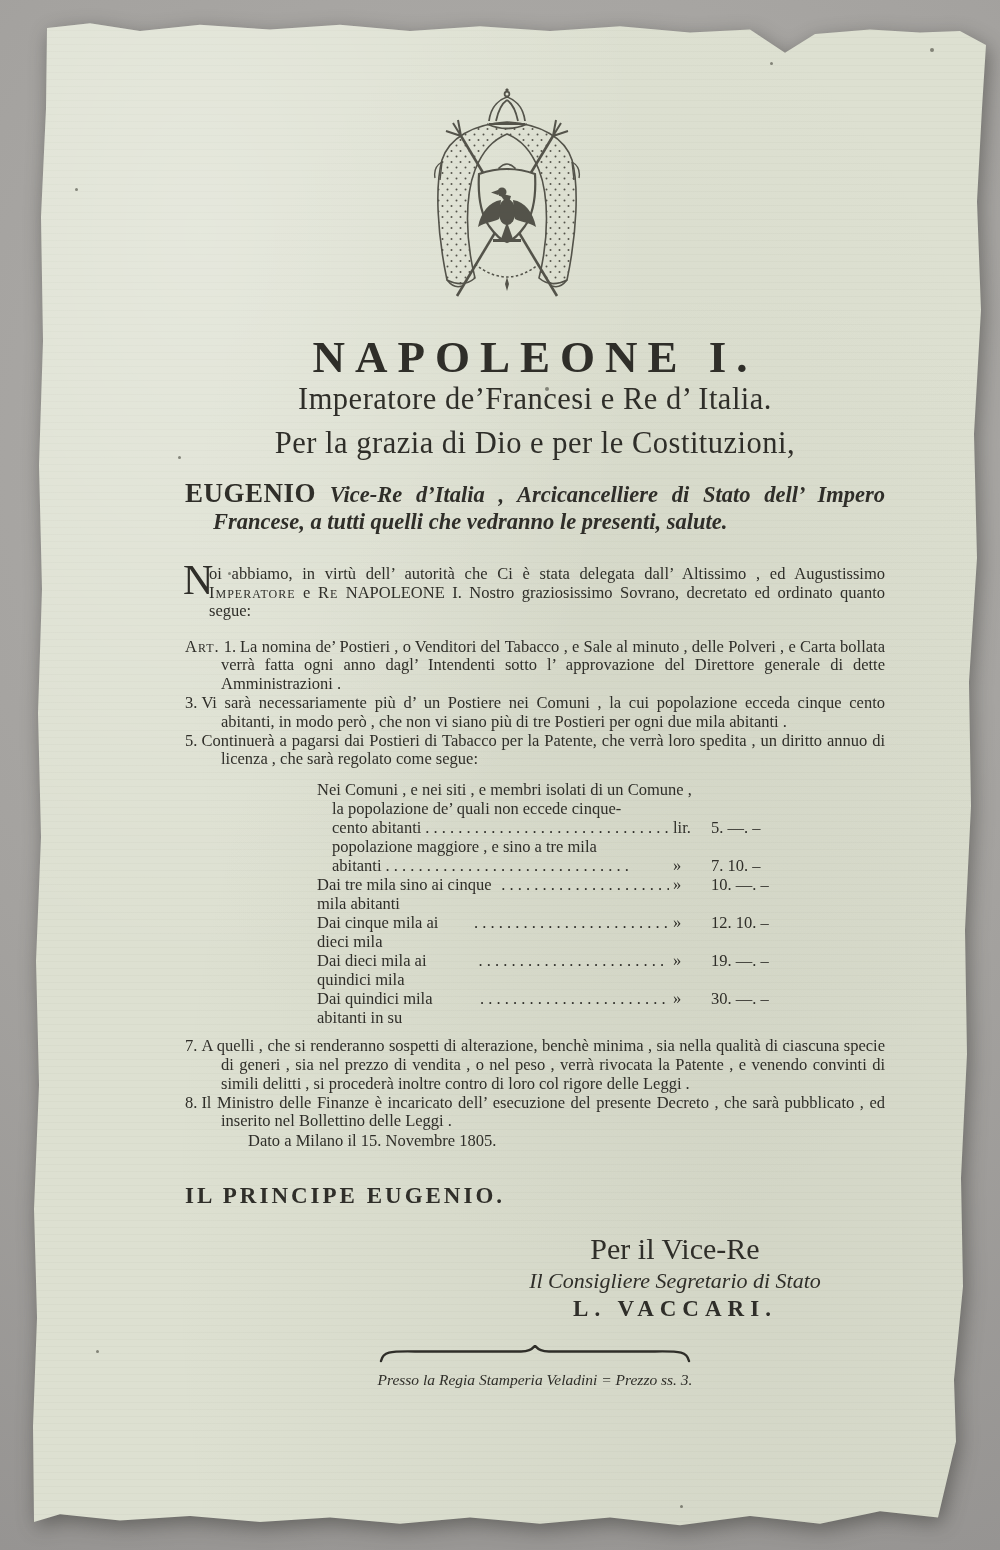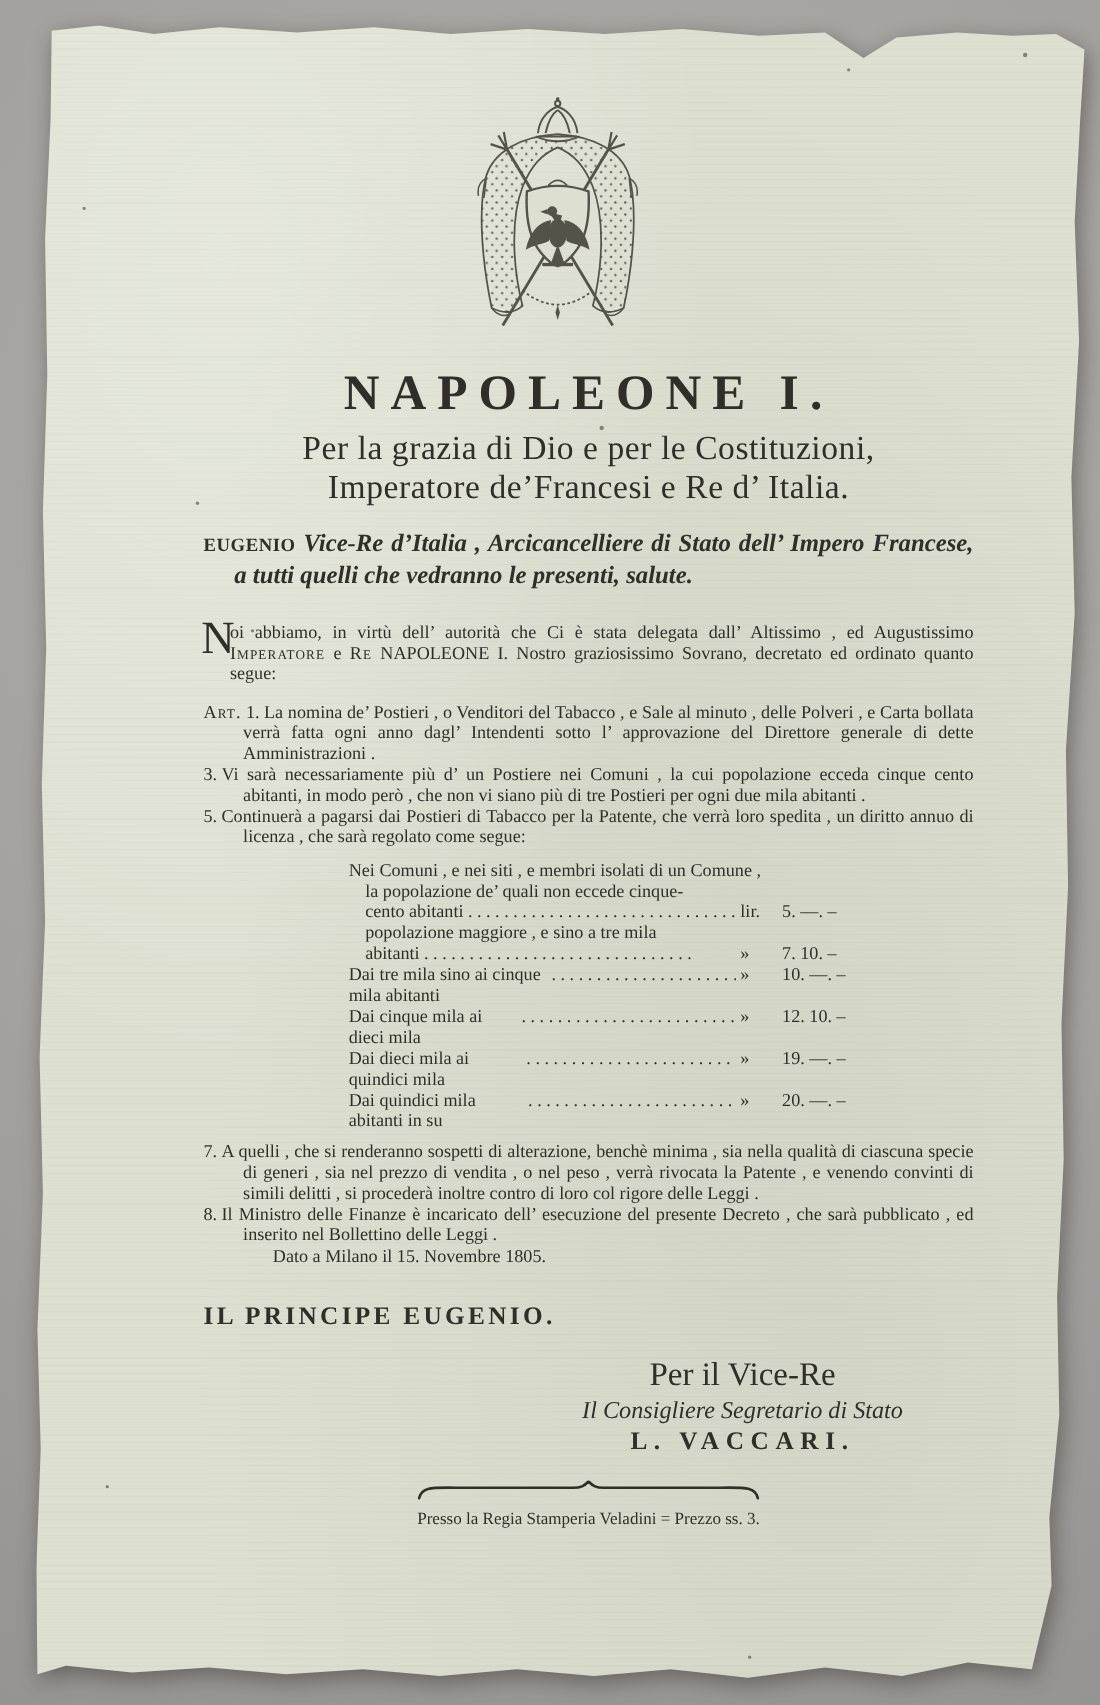--- a/index.html
+++ b/index.html
@@ -47,21 +47,21 @@
   .emblem-wrap{width:196px;margin:0 auto;transform:translateX(-28px);opacity:.85;}
   .doc-title{
     margin-top:14px;text-align:center;
     font-size:45px;line-height:48px;font-weight:700;letter-spacing:10px;
   }
   .doc-sub{ text-align:center;font-size:30.5px;line-height:36.5px;letter-spacing:.5px;margin-top:8px;}
   .salutation{
     margin-top:18px;font-style:italic;font-size:22.5px;line-height:27px;
     padding-left:28px;text-indent:-28px;text-align:justify;font-weight:700;
   }
-  .salutation .eu-name{font-style:normal;font-weight:700;letter-spacing:.5px;font-size:17px;}
+  .salutation .eu-name{font-style:normal;font-weight:700;letter-spacing:.5px;font-size:27px;}
   .preamble{
     position:relative;margin-top:30px;padding-left:24px;text-align:justify;
   }
   .dropcap{
     position:absolute;left:-2px;top:-5px;font-size:42px;line-height:40px;font-weight:400;
   }
   .sc{font-variant:small-caps;letter-spacing:1px;}
   .article{padding-left:36px;text-indent:-36px;text-align:justify;}
   .art-num{padding-right:4px;}
   .tariff{margin:11px 0 10px 132px;width:472px;line-height:19px;}
@@ -75,21 +75,21 @@
   .dateline{margin-left:63px;margin-top:1px;}
   .principe{
     margin-top:24px;text-align:left;
     font-size:23px;line-height:42px;font-weight:700;letter-spacing:3px;
   }
   .sig-block{width:420px;margin:14px 0 0 auto;text-align:center;}
   .sig-vice{font-size:30px;line-height:35px;}
   .sig-cons{font-style:italic;font-size:22px;line-height:26px;margin-top:2px;}
   .sig-name{font-size:23px;line-height:28px;letter-spacing:6px;margin-top:1px;font-weight:700;}
   .imprint-block{margin-top:22px;text-align:center;}
-  .imprint-text{font-size:15.5px;line-height:20px;margin-top:2px;}
+  .imprint-text{font-size:15.5px;line-height:20px;margin-top:2px;font-style:italic;}
 </style>
 </head>
 <body>
 
 <div class="scene">
   <div class="paper-shadow">
     <div class="paper"></div>
   </div>
 
   <div class="speck" style="left:545px;top:387px;width:4px;height:4px;"></div>
@@ -146,22 +146,22 @@
             <rect x="84" y="151" width="28" height="3"></rect>
           </g>
 
           <path d="M66,176 q32,26 64,0" stroke-dasharray="2.5,2.4" stroke-width="1.6"></path>
           <path d="M96,196 l2,-7 l2,7 l-2,7 z" fill="#3c3b33" stroke="none"></path>
         </g>
       </svg>
     </div>
 
     <div class="doc-title">NAPOLEONE I.</div>
+    <div class="doc-sub" style="margin-top:0;">Imperatore de’Francesi e Re d’ Italia.</div>
     <div class="doc-sub">Per la grazia di Dio e per le Costituzioni,</div>
-    <div class="doc-sub" style="margin-top:0;">Imperatore de’Francesi e Re d’ Italia.</div>
 
     <p class="salutation"><span class="eu-name">EUGENIO</span><span> Vice-Re d’Italia , Arcicancelliere di Stato dell’ Impero Francese, a tutti quelli che vedranno le presenti, salute.</span></p>
 
     <p class="preamble"><span class="dropcap">N</span><span>oi abbiamo, in virtù dell’ autorità che Ci è stata delegata dall’ Altissimo , ed Augustissimo </span><span class="sc">Imperatore</span><span> e </span><span class="sc">Re</span><span> NAPOLEONE I. Nostro graziosissimo Sovrano, decretato ed ordinato quanto segue:</span></p>
 
     <div class="article"><span class="sc art-num">Art.</span><span class="art-num">1.</span><span>La nomina de’ Postieri , o Venditori del Tabacco , e Sale al minuto , delle Polveri , e Carta bollata verrà fatta ogni anno dagl’ Intendenti sotto l’ approvazione del Direttore generale di dette Amministrazioni .</span></div>
     <div class="article"><span class="art-num">3.</span><span>Vi sarà necessariamente più d’ un Postiere nei Comuni , la cui popolazione ecceda cinque cento abitanti, in modo però , che non vi siano più di tre Postieri per ogni due mila abitanti .</span></div>
     <div class="article"><span class="art-num">5.</span><span>Continuerà a pagarsi dai Postieri di Tabacco per la Patente, che verrà loro spedita , un diritto annuo di licenza , che sarà regolato come segue:</span></div>
 
     <div class="tariff">
@@ -206,21 +206,21 @@
           <span class="t-dots">. . . . . . . . . . . . . . . . . . . . . . . . . . . . . .</span>
           <span class="t-cur">»</span>
           <span class="t-val">19. —. –</span>
         </div>
       </div>
       <div>
         <div class="t-last">
           <span>Dai quindici mila abitanti in su</span>
           <span class="t-dots">. . . . . . . . . . . . . . . . . . . . . . . . . . . . . .</span>
           <span class="t-cur">»</span>
-          <span class="t-val">20. —. –</span>
+          <span class="t-val">30. —. –</span>
         </div>
       </div>
     </div>
 
     <div class="article"><span class="art-num">7.</span><span>A quelli , che si renderanno sospetti di alterazione, benchè minima , sia nella qualità di ciascuna specie di generi , sia nel prezzo di vendita , o nel peso , verrà rivocata la Patente , e venendo convinti di simili delitti , si procederà inoltre contro di loro col rigore delle Leggi .</span></div>
     <div class="article"><span class="art-num">8.</span><span>Il Ministro delle Finanze è incaricato dell’ esecuzione del presente Decreto , che sarà pubblicato , ed inserito nel Bollettino delle Leggi .</span></div>
 
     <div class="dateline">Dato a Milano il 15. Novembre 1805.</div>
 
     <div class="principe">IL PRINCIPE EUGENIO.</div>

